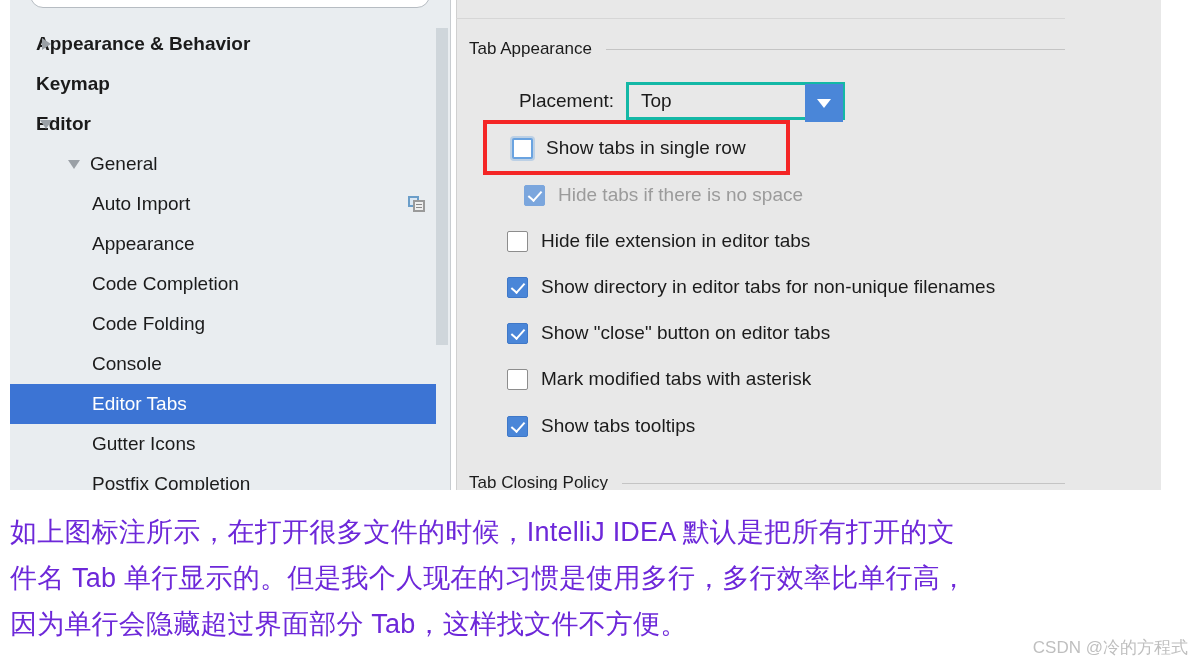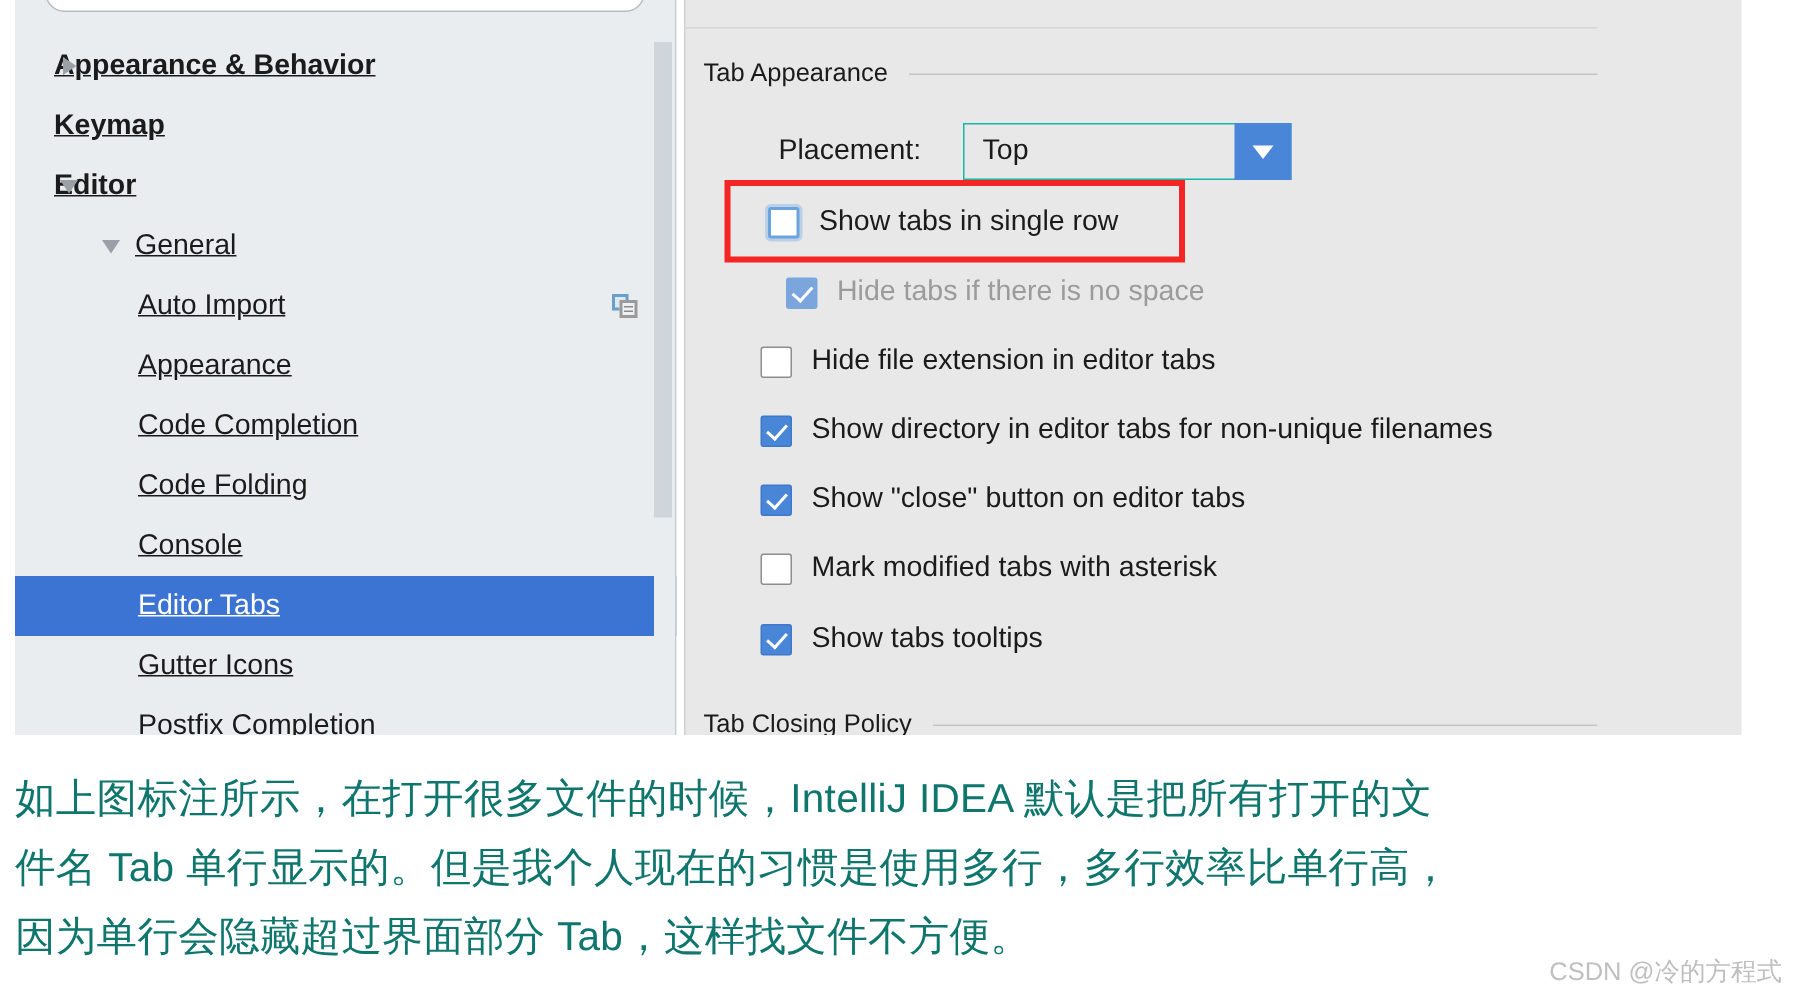--- a/index.html
+++ b/index.html
@@ -67,21 +67,20 @@
     width: 441px;
   }
   .tree-row {
     position: relative;
     height: 40px;
     display: flex;
     align-items: center;
     font-size: 19px;
     color: #1b1b1b;
     white-space: nowrap;
-    text-decoration: underline;
   }
   .tree-row.level0 { padding-left: 26px; }
   .tree-row.level1 { padding-left: 80px; }
   .tree-row.level2 { padding-left: 82px; }
   .tree-row.bold { font-weight: bold; }
   .tree-row.selected {
     background: #3c74d4;
     color: #ffffff;
   }
   .tree-arrow {
@@ -207,24 +206,24 @@
     display: flex;
     align-items: center;
     padding-left: 13px;
   }
   .placement-label {
     margin-left: 50px;
     font-size: 19px;
     color: #1b1b1b;
   }
   .combo {
-    margin-left: 28px;
+    margin-left: 12px;
     width: 219px;
     height: 38px;
-    border: 1px solid #14b8a6;
+    border: 3px solid #14b8a6;
     background: #e8e8e8;
     box-sizing: border-box;
     display: flex;
     align-items: center;
     position: relative;
   }
   .combo-value {
     padding-left: 12px;
     font-size: 19px;
     color: #1b1b1b;
@@ -354,21 +353,21 @@
     top: 490px;
     width: 1202px;
     height: 177px;
     background: #ffffff;
   }
   .caption-line {
     position: absolute;
     left: 10px;
     width: 1190px;
     font-size: 27px;
-    color: #0f766e;
+    color: #6d28d9;
     white-space: nowrap;
     letter-spacing: 0.2px;
   }
   .caption-line.l1 { top: 24px; }
   .caption-line.l2 { top: 70px; }
   .caption-line.l3 { top: 116px; }
 
   .watermark {
     position: absolute;
     right: 14px;

